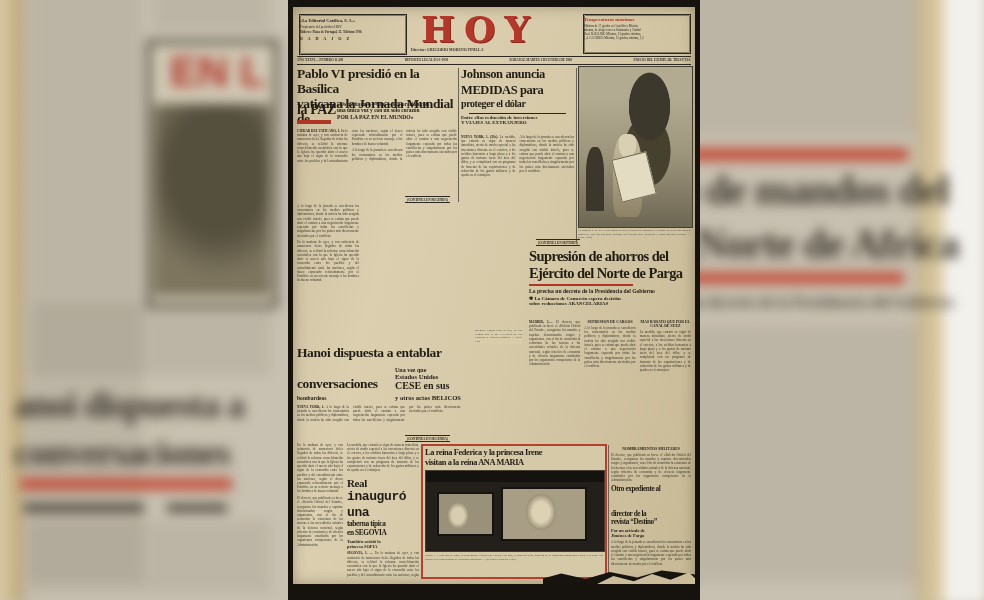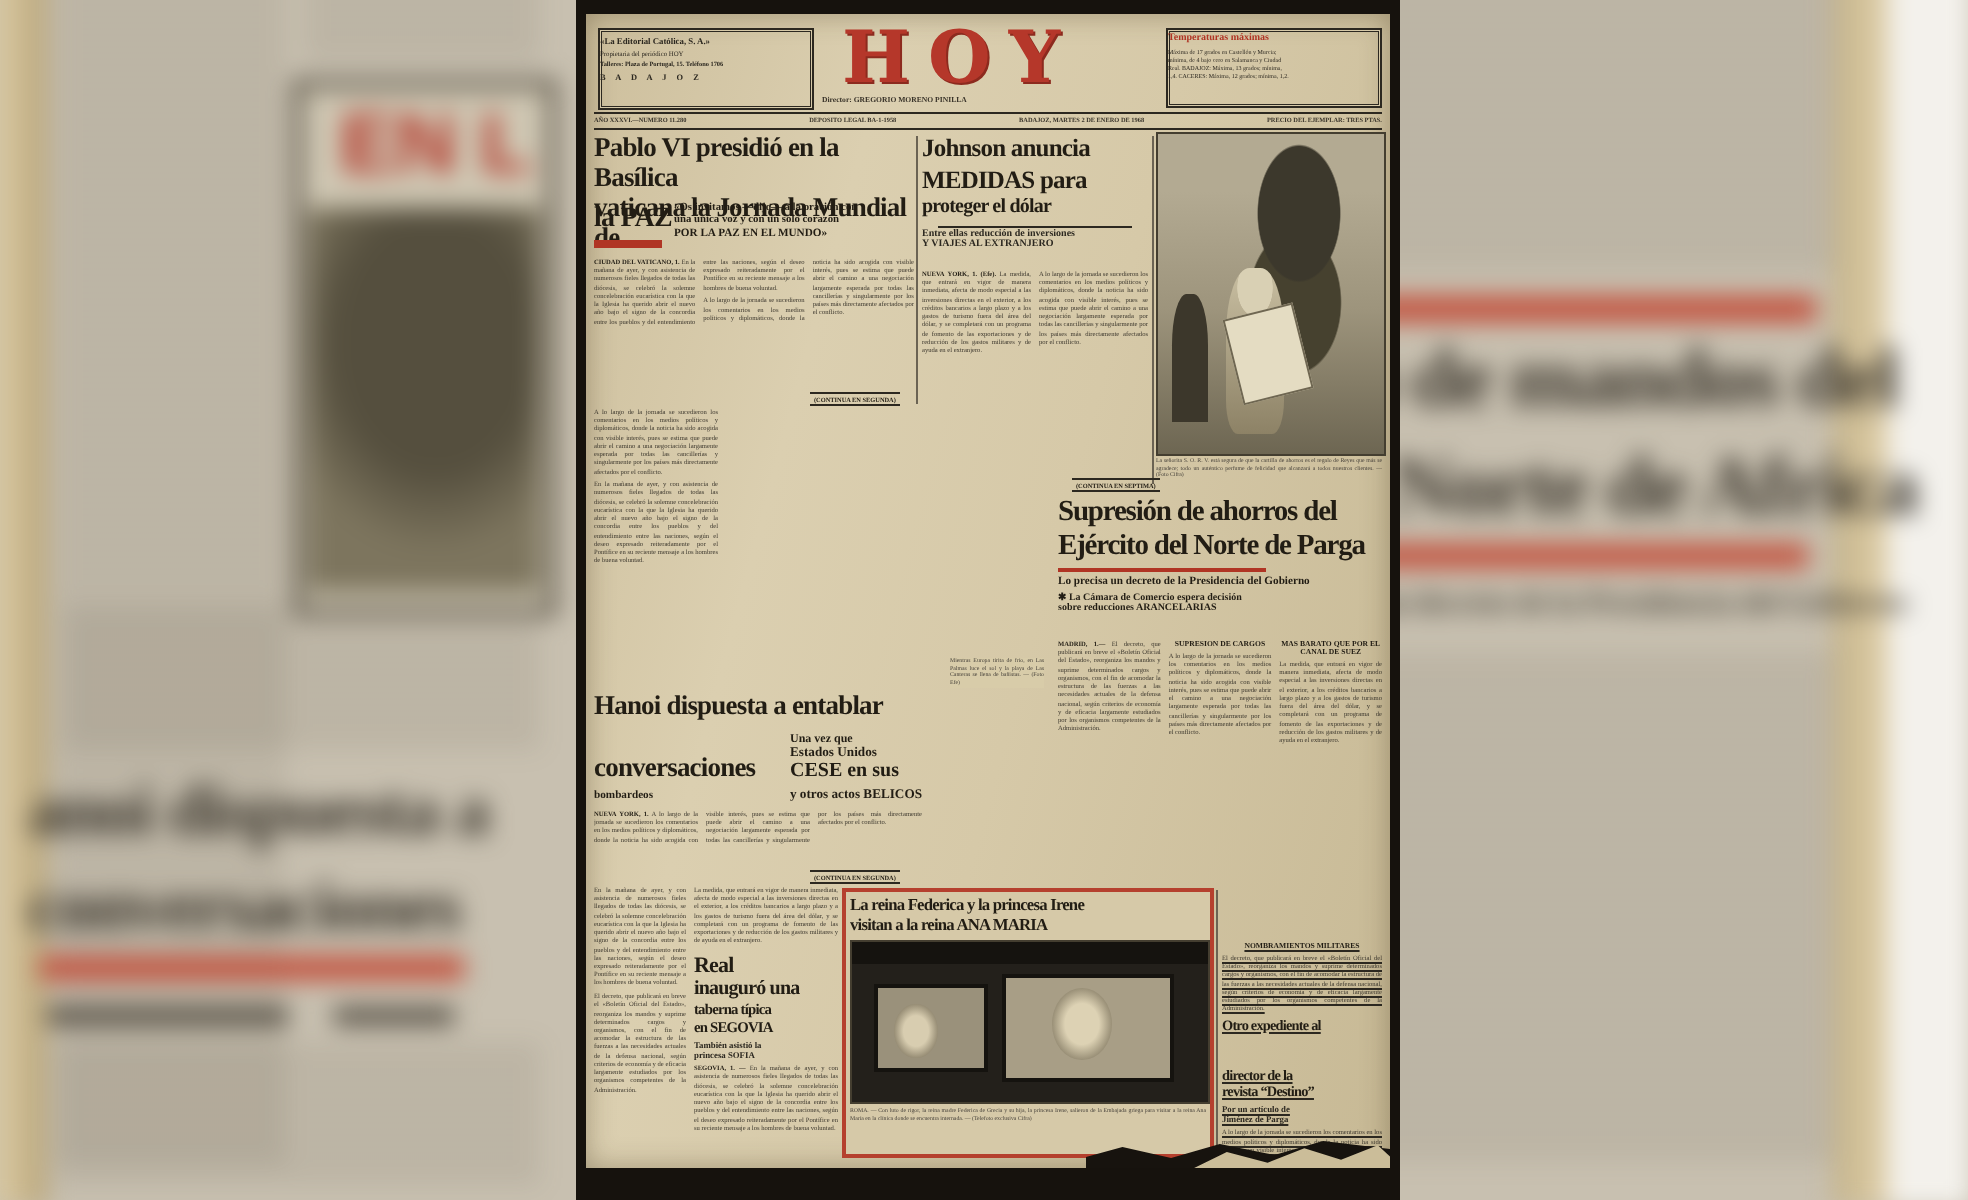--- a/index.html
+++ b/index.html
@@ -177,42 +177,42 @@
     <div class="abs" style="left:4px;top:436px;width:46px;height:134px;overflow:hidden;">
       <p class="t"><span>En la mañana de ayer, y con asistencia de numerosos fieles llegados de todas las diócesis, se celebró la solemne concelebración eucarística con la que la Iglesia ha querido abrir el nuevo año bajo el signo de la concordia entre los pueblos y del entendimiento entre las naciones, según el deseo expresado reiteradamente por el Pontífice en su reciente mensaje a los hombres de buena voluntad.</span></p>
       <p class="t"><span>El decreto, que publicará en breve el «Boletín Oficial del Estado», reorganiza los mandos y suprime determinados cargos y organismos, con el fin de acomodar la estructura de las fuerzas a las necesidades actuales de la defensa nacional, según criterios de economía y de eficacia largamente estudiados por los organismos competentes de la Administración.</span></p>
     </div>
     <div class="abs" style="left:54px;top:436px;width:72px;height:32px;overflow:hidden;">
       <p class="t"><span>La medida, que entrará en vigor de manera inmediata, afecta de modo especial a las inversiones directas en el exterior, a los créditos bancarios a largo plazo y a los gastos de turismo fuera del área del dólar, y se completará con un programa de fomento de las exportaciones y de reducción de los gastos militares y de ayuda en el extranjero.</span></p>
     </div>
 
     <div class="abs" style="left:54px;top:470px;width:72px;height:100px;overflow:hidden;">
       <div class="hl" style="font-size:11px;">Real</div>
-      <div class="hl" style="font-size:10px;line-height:1.2;">inauguró una</div>
+      <div class="hl" style="font-size:13px;line-height:1.2;font-family:Liberation Mono, monospace;">inauguró una</div>
       <div class="hl" style="font-size:7.4px;line-height:1.2;">taberna típica</div>
       <div class="hl" style="font-size:7.4px;line-height:1.2;">en SEGOVIA</div>
       <div class="ctr" style="font-size:4.4px;font-weight:bold;margin-top:1.5px;">También asistió la</div>
       <div class="ctr" style="font-size:4.4px;font-weight:bold;">princesa SOFIA</div>
       <p class="t" style="margin-top:2px;"><b>SEGOVIA, 1. —</b> <span>En la mañana de ayer, y con asistencia de numerosos fieles llegados de todas las diócesis, se celebró la solemne concelebración eucarística con la que la Iglesia ha querido abrir el nuevo año bajo el signo de la concordia entre los pueblos y del entendimiento entre las naciones, según el deseo expresado reiteradamente por el Pontífice en su reciente mensaje a los hombres de buena voluntad.</span></p>
     </div>
 
     <div class="abs" style="left:128px;top:437px;width:186px;height:135px;border:2px solid #b5402e;background:#d6c9a8;padding:2px;box-sizing:border-box;">
       <div class="ctr hl" style="font-size:8.4px;line-height:1.2;">La reina Federica y la princesa Irene</div>
       <div class="ctr hl" style="font-size:8.4px;line-height:1.2;">visitan a la reina ANA MARIA</div>
       <div class="photo" style="position:relative;margin-top:2px;width:178px;height:80px;background:#23201b;">
         <div class="abs" style="left:6%;top:26%;width:30%;height:50%;background:#9a917b;border:2px solid #15130f;"></div>
         <div class="abs" style="left:42%;top:20%;width:46%;height:62%;background:#a89e86;border:2px solid #15130f;"></div>
         <div class="abs" style="left:12%;top:38%;width:12%;height:34%;background:radial-gradient(#d8cdb0 40%,#6e6550 90%);border-radius:50%;"></div>
         <div class="abs" style="left:56%;top:28%;width:17%;height:46%;background:radial-gradient(#ddd2b4 40%,#6e6550 90%);border-radius:50%;"></div>
         <div class="abs" style="left:0;top:0;width:100%;height:14%;background:#15130f;"></div>
       </div>
       <div class="cap" style="margin-top:2px;height:20px;overflow:hidden;">ROMA. — Con luto de rigor, la reina madre Federica de Grecia y su hija, la princesa Irene, salieron de la Embajada griega para visitar a la reina Ana María en la clínica donde se encuentra internada. — (Telefoto exclusiva Cifra)</div>
     </div>
 
-    <div class="abs" style="left:318px;top:462px;width:80px;height:132px;overflow:hidden;text-decoration:underline;">
+    <div class="abs" style="left:318px;top:438px;width:80px;height:132px;overflow:hidden;">
       <div class="micro">NOMBRAMIENTOS MILITARES</div>
       <p class="t"><span>El decreto, que publicará en breve el «Boletín Oficial del Estado», reorganiza los mandos y suprime determinados cargos y organismos, con el fin de acomodar la estructura de las fuerzas a las necesidades actuales de la defensa nacional, según criterios de economía y de eficacia largamente estudiados por los organismos competentes de la Administración.</span></p>
       <div class="ctr hl" style="font-size:7.2px;line-height:1.2;">Otro expediente al</div>
       <div class="ctr hl" style="font-size:7.2px;line-height:1.2;margin-top:16px;">director de la</div>
       <div class="ctr hl" style="font-size:7.2px;line-height:1.2;">revista “Destino”</div>
       <div class="ctr" style="font-size:4.4px;font-weight:bold;margin-top:1.5px;">Por un artículo de</div>
       <div class="ctr" style="font-size:4.4px;font-weight:bold;">Jiménez de Parga</div>
       <p class="t" style="margin-top:2px;"><span>A lo largo de la jornada se sucedieron los comentarios en los medios políticos y diplomáticos, donde la noticia ha sido acogida con visible interés, pues se estima que puede abrir el camino a una negociación largamente esperada por todas las cancillerías y singularmente por los países más directamente afectados por el conflicto.</span></p>
     </div>
 

